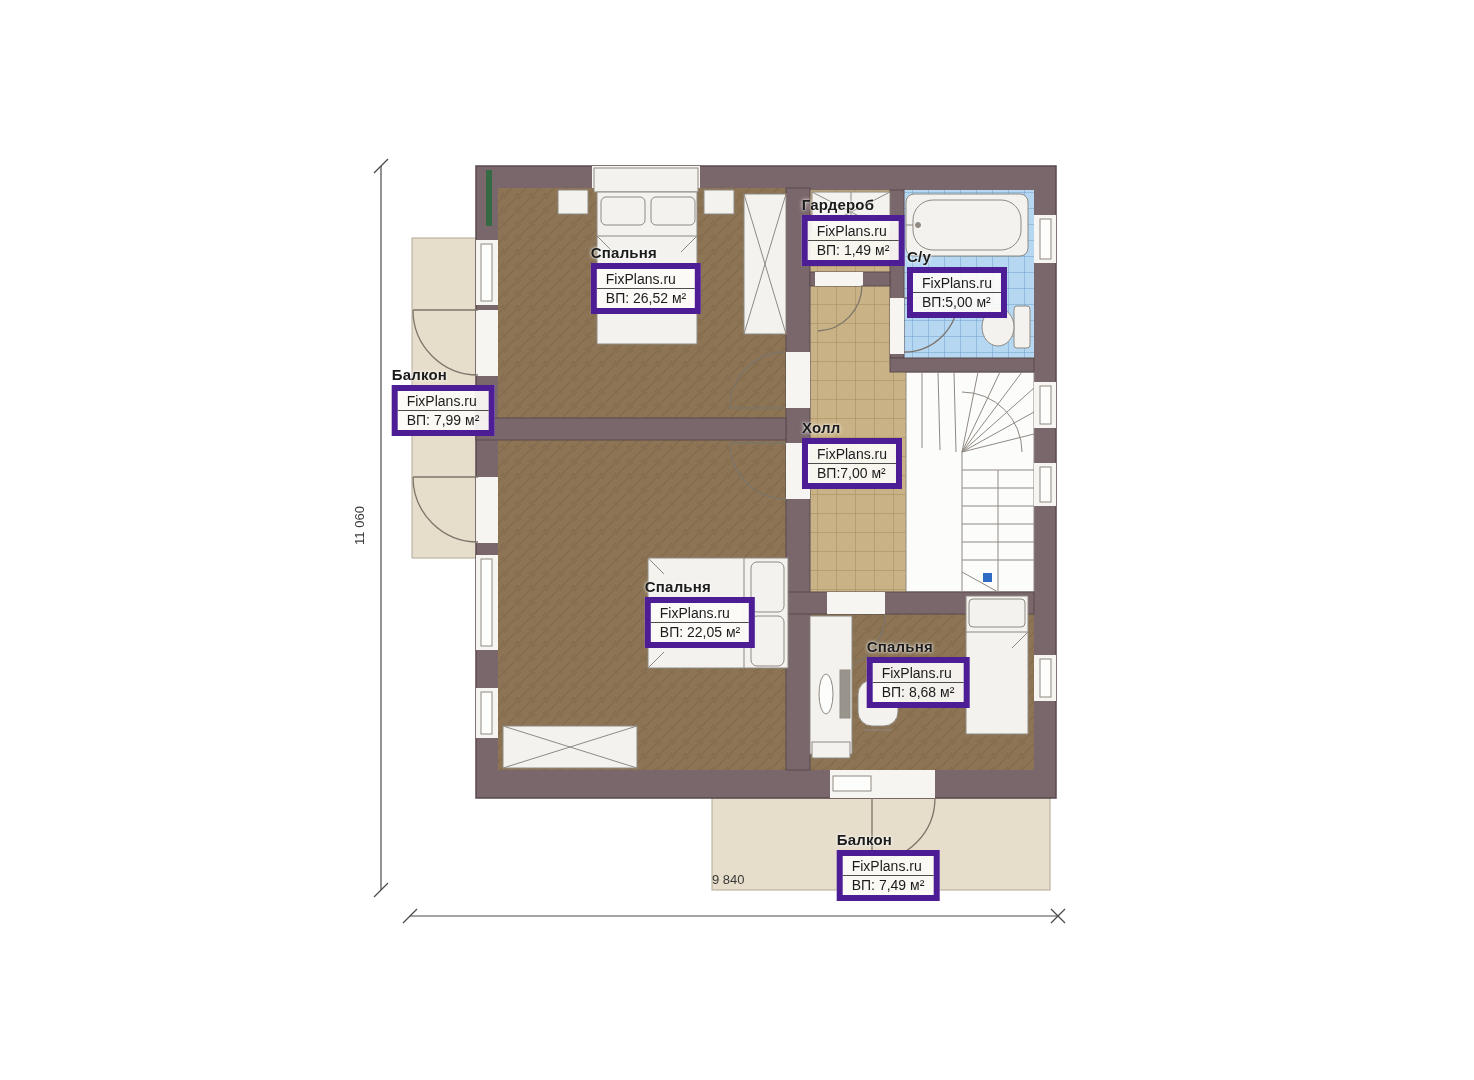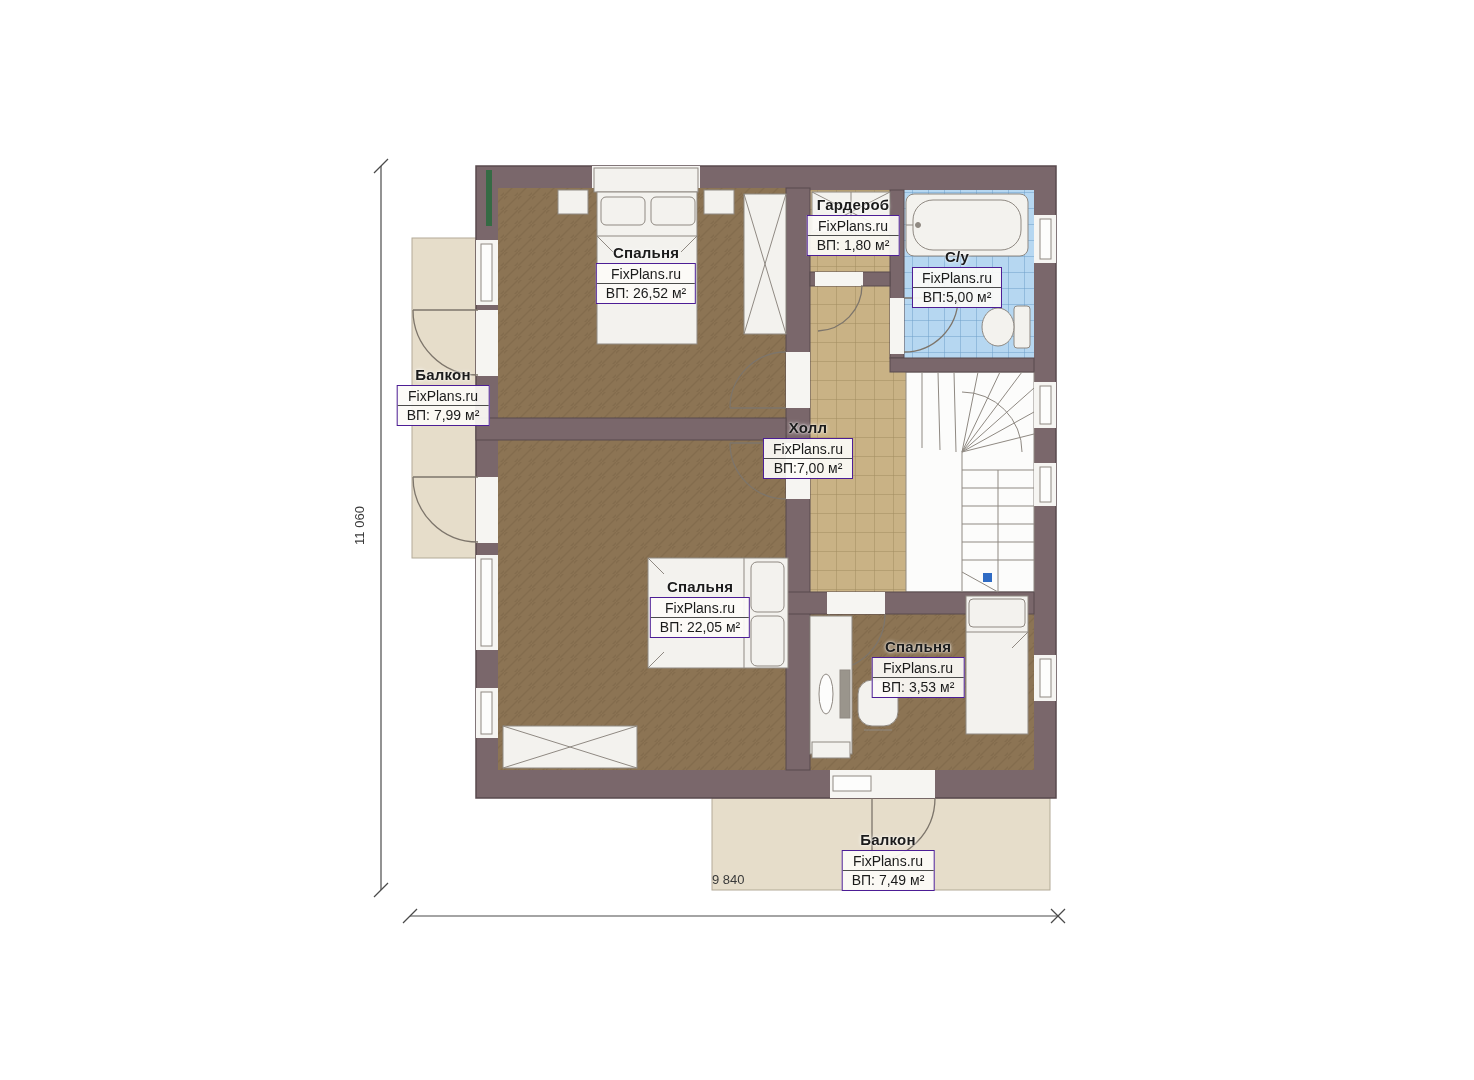--- a/index.html
+++ b/index.html
@@ -1,22 +1,22 @@
 <!DOCTYPE html>
 <html><head>
 <meta charset="utf-8">
 <style>
   html,body{margin:0;padding:0;background:#ffffff;}
   .canvas{position:relative;width:1474px;height:1080px;background:#ffffff;overflow:hidden;
           font-family:"Liberation Sans",sans-serif;}
   .plan-svg{position:absolute;left:0;top:0;}
-  .room-label{position:absolute;transform:translateX(-50%);text-align:center;color:#1b1b1b;z-index:5;}
+  .room-label{position:absolute;transform:translateX(-50%);text-align:left;color:#1b1b1b;z-index:5;}
   .room-name{font-weight:bold;font-size:15px;margin-bottom:2px;letter-spacing:.2px;
              text-shadow:0 0 4px rgba(255,255,255,.85),0 0 2px rgba(255,255,255,.85);}
-  .label-box{display:inline-block;border:1px solid #4c1d95;background:rgba(252,251,247,.93);}
+  .label-box{display:inline-block;border:6px solid #4c1d95;background:rgba(252,251,247,.93);}
   .brand-row{padding:2px 9px 1px;font-size:14px;border-bottom:1px solid #4c4c4c;white-space:nowrap;}
   .area-row{padding:1px 9px 2px;font-size:14px;white-space:nowrap;}
   .dim-label{position:absolute;font-size:13px;color:#3a3a3a;z-index:4;white-space:nowrap;}
   .dim-label.vertical{transform:rotate(-90deg);transform-origin:center center;}
 </style>
 </head>
 <body>
 
 <div class="canvas">
 
@@ -260,61 +260,61 @@
   <div class="label-box">
     <div class="brand-row">FixPlans.ru</div>
     <div class="area-row">ВП: 26,52 м²</div>
   </div>
 </div>
 
 <div class="room-label" style="left:853px;top:196px">
   <div class="room-name">Гардероб</div>
   <div class="label-box">
     <div class="brand-row">FixPlans.ru</div>
-    <div class="area-row">ВП: 1,80 м²</div>
+    <div class="area-row">ВП: 1,49 м²</div>
   </div>
 </div>
 
 <div class="room-label" style="left:957px;top:248px">
   <div class="room-name">С/у</div>
   <div class="label-box">
     <div class="brand-row">FixPlans.ru</div>
     <div class="area-row">ВП:5,00 м²</div>
   </div>
 </div>
 
 <div class="room-label" style="left:443px;top:366px">
   <div class="room-name">Балкон</div>
   <div class="label-box">
     <div class="brand-row">FixPlans.ru</div>
     <div class="area-row">ВП: 7,99 м²</div>
   </div>
 </div>
 
-<div class="room-label" style="left:808px;top:419px">
+<div class="room-label" style="left:852px;top:419px">
   <div class="room-name">Холл</div>
   <div class="label-box">
     <div class="brand-row">FixPlans.ru</div>
     <div class="area-row">ВП:7,00 м²</div>
   </div>
 </div>
 
 <div class="room-label" style="left:700px;top:578px">
   <div class="room-name">Спальня</div>
   <div class="label-box">
     <div class="brand-row">FixPlans.ru</div>
     <div class="area-row">ВП: 22,05 м²</div>
   </div>
 </div>
 
 <div class="room-label" style="left:918px;top:638px">
   <div class="room-name">Спальня</div>
   <div class="label-box">
     <div class="brand-row">FixPlans.ru</div>
-    <div class="area-row">ВП: 3,53 м²</div>
+    <div class="area-row">ВП: 8,68 м²</div>
   </div>
 </div>
 
 <div class="room-label" style="left:888px;top:831px">
   <div class="room-name">Балкон</div>
   <div class="label-box">
     <div class="brand-row">FixPlans.ru</div>
     <div class="area-row">ВП: 7,49 м²</div>
   </div>
 </div>

